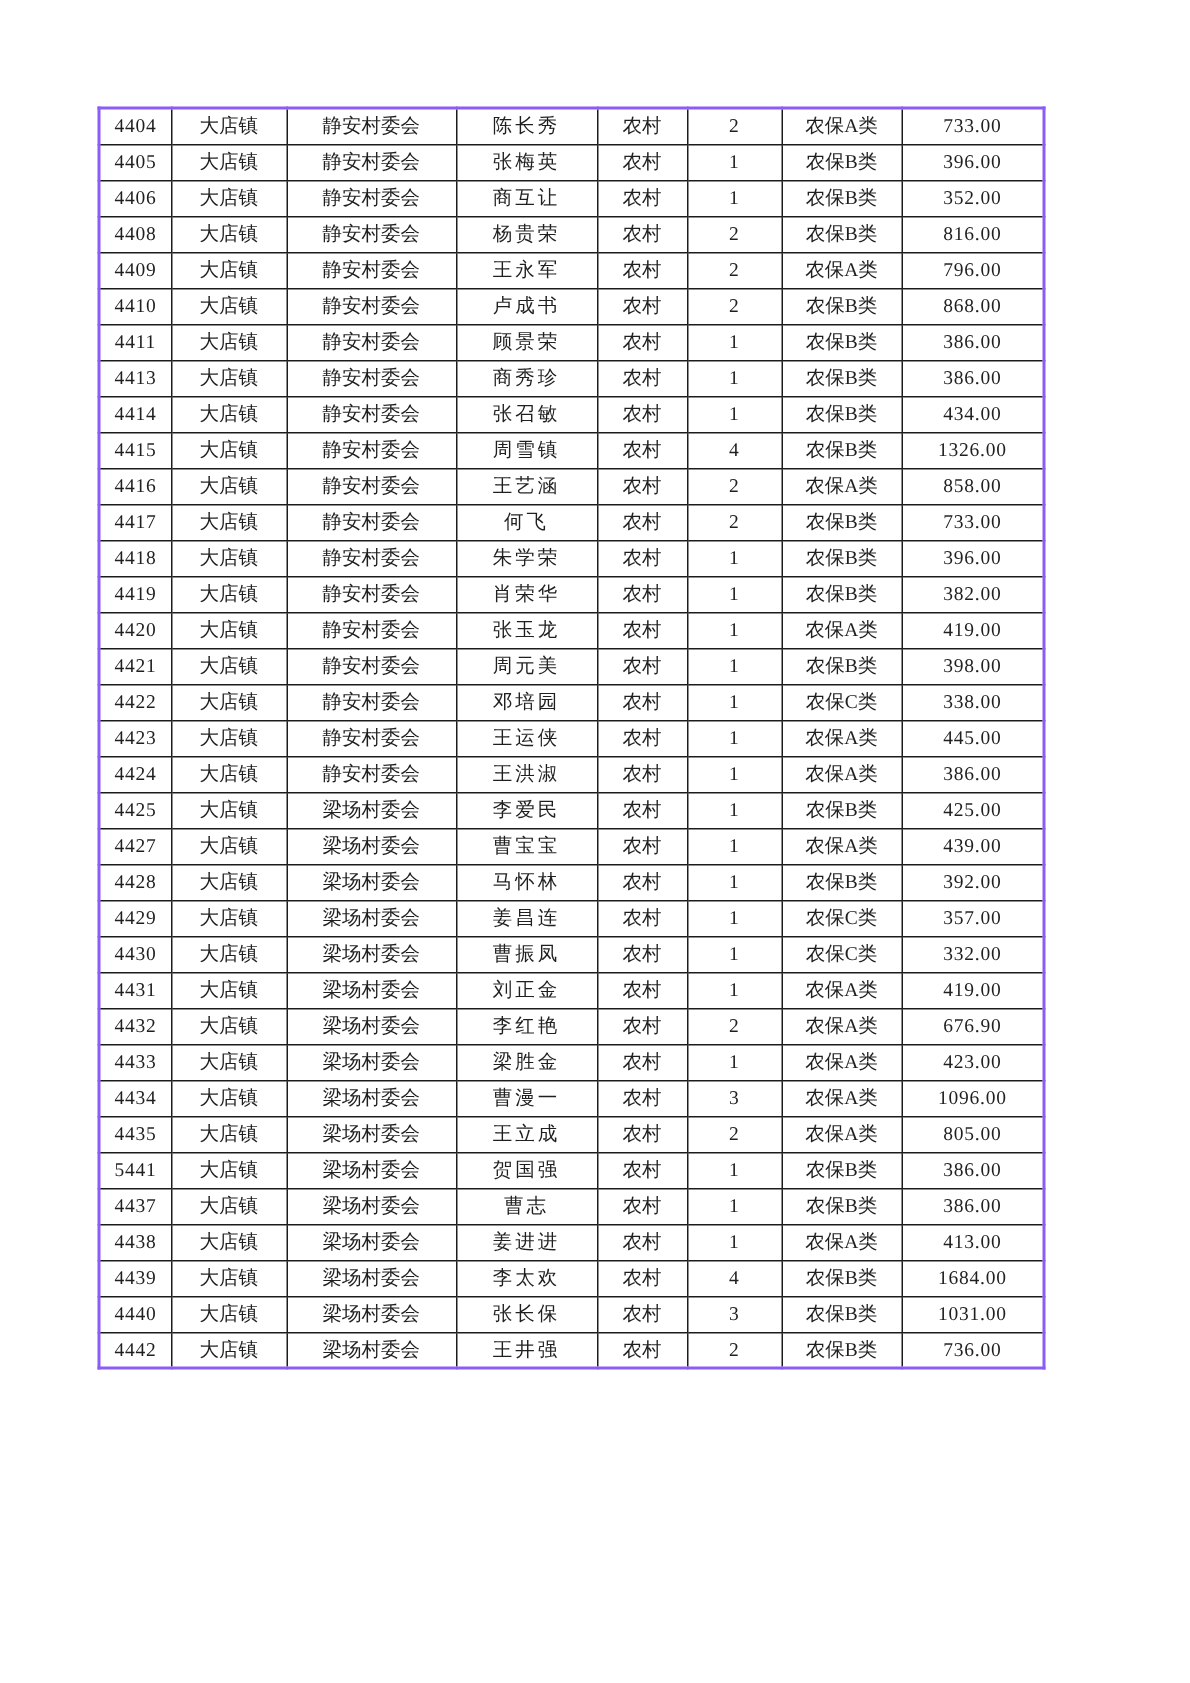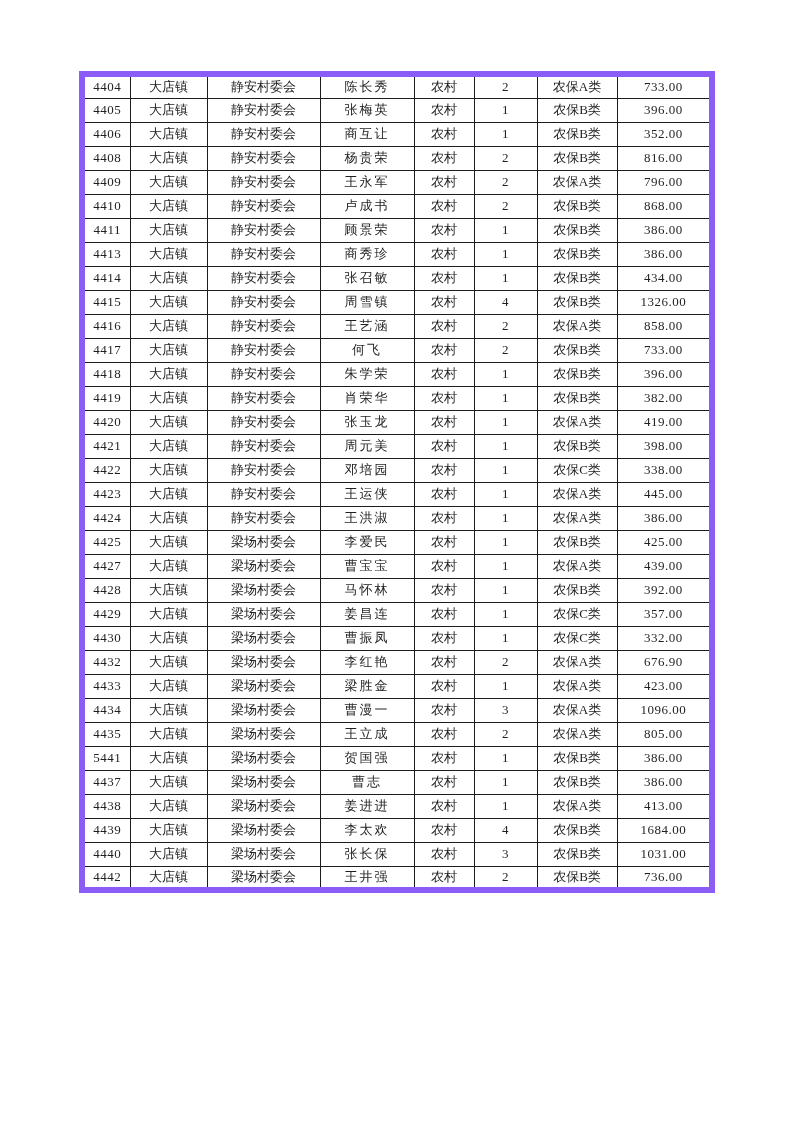--- a/index.html
+++ b/index.html
@@ -11,26 +11,26 @@
   }
   .page {
     position: relative;
     width: 793px;
     height: 1122px;
     background: #ffffff;
     overflow: hidden;
   }
   table.grid {
     position: absolute;
-    left: 79px;
+    left: 65px;
     top: 71px;
     width: 630px;
     border-collapse: collapse;
     table-layout: fixed;
-    border: 6px solid #8b5cf6;
+    border: 2px solid #8b5cf6;
   }
   table.grid td {
     border: 1px solid #1c1c1c;
     height: 24px;
     text-align: center;
     vertical-align: middle;
     font-size: 13px;
     color: #1f1f1f;
     white-space: nowrap;
     overflow: hidden;
@@ -300,20 +300,30 @@
     <td class="cell-serial-number">4430</td>
     <td class="cell-town">大店镇</td>
     <td class="cell-village-committee">梁场村委会</td>
     <td class="cell-person-name">曹振凤</td>
     <td class="cell-household-type">农村</td>
     <td class="cell-person-count">1</td>
     <td class="cell-insurance-category">农保C类</td>
     <td class="cell-amount">332.00</td>
   </tr>
         <tr>
+    <td class="cell-serial-number">4431</td>
+    <td class="cell-town">大店镇</td>
+    <td class="cell-village-committee">梁场村委会</td>
+    <td class="cell-person-name">刘正金</td>
+    <td class="cell-household-type">农村</td>
+    <td class="cell-person-count">1</td>
+    <td class="cell-insurance-category">农保A类</td>
+    <td class="cell-amount">419.00</td>
+  </tr>
+        <tr>
     <td class="cell-serial-number">4432</td>
     <td class="cell-town">大店镇</td>
     <td class="cell-village-committee">梁场村委会</td>
     <td class="cell-person-name">李红艳</td>
     <td class="cell-household-type">农村</td>
     <td class="cell-person-count">2</td>
     <td class="cell-insurance-category">农保A类</td>
     <td class="cell-amount">676.90</td>
   </tr>
         <tr>

